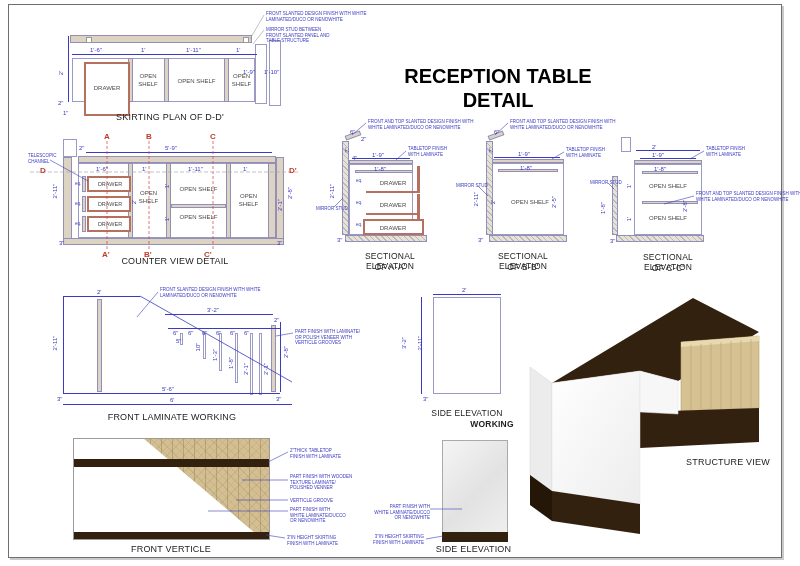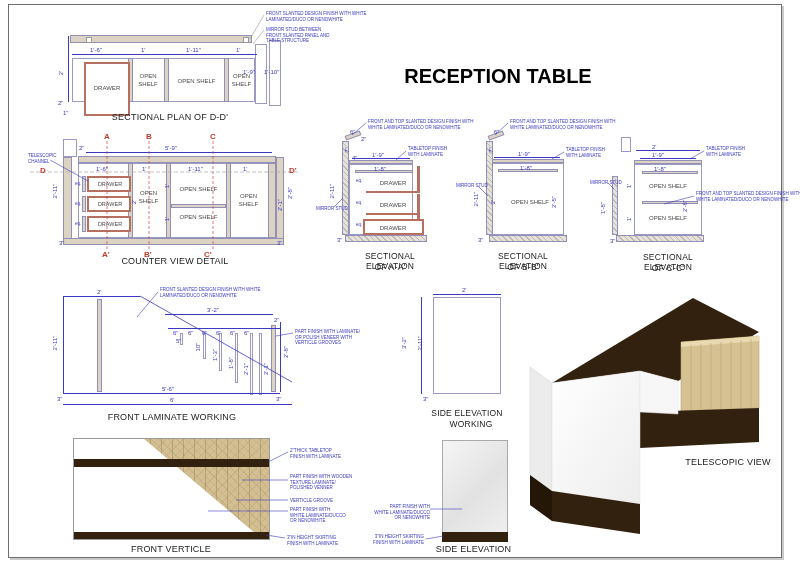--- a/index.html
+++ b/index.html
@@ -44,20 +44,21 @@
   #isosvg{position:absolute;left:526px;top:296px;z-index:2;}
 </style>
 </head>
 <body>
 
 <div id="page">
   <div class="border-frame"></div>
 
   <div class="title">
     <div>RECEPTION TABLE</div>
+    <div>DETAIL</div>
   </div>
 
   <div>
     <div class="tan" style="left:70px;top:35px;width:182px;height:8px;"></div>
     <div class="sq" style="left:86px;top:37px;"></div>
     <div class="sq" style="left:243px;top:37px;"></div>
     <div class="box" style="left:255px;top:44px;width:12px;height:60px;"></div>
     <div class="box" style="left:269px;top:40px;width:12px;height:66px;"></div>
     <div class="hline" style="left:72px;top:54px;width:185px;"></div>
     <div class="dim" style="left:90px;top:47px;">1'-6"</div>
@@ -72,21 +73,21 @@
     <div class="cell" style="left:88px;top:85px;width:38px;">DRAWER</div>
     <div class="cell" style="left:134px;top:73px;width:28px;">OPEN SHELF</div>
     <div class="cell" style="left:170px;top:78px;width:53px;">OPEN SHELF</div>
     <div class="cell" style="left:229px;top:73px;width:25px;">OPEN SHELF</div>
     <div class="vline" style="left:68px;top:36px;height:66px;"></div>
     <div class="dim v" style="left:59px;top:70px;">2'</div>
     <div class="dim" style="left:58px;top:100px;">2"</div>
     <div class="dim" style="left:63px;top:110px;">1"</div>
     <div class="dim" style="left:243px;top:69px;">1'-9"</div>
     <div class="dim" style="left:264px;top:69px;">1'-10"</div>
-    <div class="lbl" style="left:100px;top:112px;width:140px;">SECTIONAL PLAN OF D-D'</div>
+    <div class="lbl" style="left:100px;top:112px;width:140px;">SKIRTING PLAN OF D-D'</div>
     <div class="note" style="left:266px;top:11px;">
       <div>FRONT SLANTED DESIGN FINISH WITH WHITE</div>
       <div>LAMINATED/DUCO OR NENOWHITE</div>
     </div>
     <div class="note" style="left:266px;top:27px;">
       <div>MIRROR STUD BETWEEN</div>
       <div>FRONT SLANTED PANEL AND</div>
       <div>TABLE STRUCTURE</div>
     </div>
   </div>
@@ -304,21 +305,21 @@
 
   <div>
     <div class="box" style="left:433px;top:297px;width:68px;height:97px;"></div>
     <div class="hline" style="left:433px;top:294px;width:68px;"></div>
     <div class="dim" style="left:462px;top:287px;">2'</div>
     <div class="vline" style="left:421px;top:297px;height:97px;"></div>
     <div class="dim v" style="left:398px;top:340px;">3'-2"</div>
     <div class="dim v" style="left:413px;top:340px;">2'-11"</div>
     <div class="dim" style="left:423px;top:396px;">3"</div>
     <div class="lbl sm" style="left:427px;top:408px;width:80px;">SIDE ELEVATION</div>
-    <div class="lbl sm" style="left:431px;top:419px;width:80px;">WORKING</div>
+    <div class="lbl sm" style="left:452px;top:419px;width:80px;font-weight:bold;">WORKING</div>
   </div>
 
   <div>
     <div class="wood" style="left:73px;top:438px;width:197px;height:102px;"></div>
     <div class="darkband" style="left:73px;top:459px;width:197px;height:8px;"></div>
     <div class="whitewedge" style="left:73px;top:438px;width:197px;height:95px;clip-path:polygon(0 0,35.5% 0,92.4% 100%,0 100%);"></div>
     <div class="darkband" style="left:73px;top:532px;width:197px;height:8px;"></div>
     <div class="outline" style="left:73px;top:438px;width:197px;height:102px;"></div>
     <div class="note" style="left:290px;top:448px;">
       <div>2"THICK TABLETOP</div>
@@ -376,21 +377,21 @@
         <line x1="215" y1="44" x2="215" y2="112"></line>
       <line x1="225" y1="43" x2="225" y2="112"></line>
     </g>
     <polygon points="114,116 233,112 233,146 114,152" fill="#33210f"></polygon>
     <polygon points="4,71 26,87 26,195 4,179" fill="#ececec" stroke="#d2d2d2" stroke-width="0.5"></polygon>
     <polygon points="26,87 114,75 114,208 26,195" fill="url(#gw)" stroke="#e0e0e0" stroke-width="0.5"></polygon>
     <polygon points="114,75 152,85 152,118 114,116" fill="#f7f7f7" stroke="#e2e2e2" stroke-width="0.5"></polygon>
     <polygon points="26,195 114,208 114,238 26,225" fill="#33210f"></polygon>
     <polygon points="4,179 26,195 26,225 4,209" fill="#241708"></polygon>
   </svg>
-  <div class="lbl" style="left:668px;top:457px;width:120px;">TELESCOPIC VIEW</div>
+  <div class="lbl" style="left:668px;top:457px;width:120px;">STRUCTURE VIEW</div>
 
   <svg id="linework" width="800" height="566" viewBox="0 0 800 566">
     <g stroke="#999999" stroke-width="0.6" fill="none">
       <line x1="250" y1="39" x2="264" y2="15"></line>
       <line x1="253" y1="44" x2="264" y2="30"></line>
     </g>
     <g stroke="#3a3ac2" stroke-width="0.6" fill="none">
       <line x1="50" y1="160" x2="88" y2="181"></line>
       <line x1="366" y1="123" x2="352" y2="135"></line>
       <line x1="406" y1="151" x2="396" y2="160"></line>

